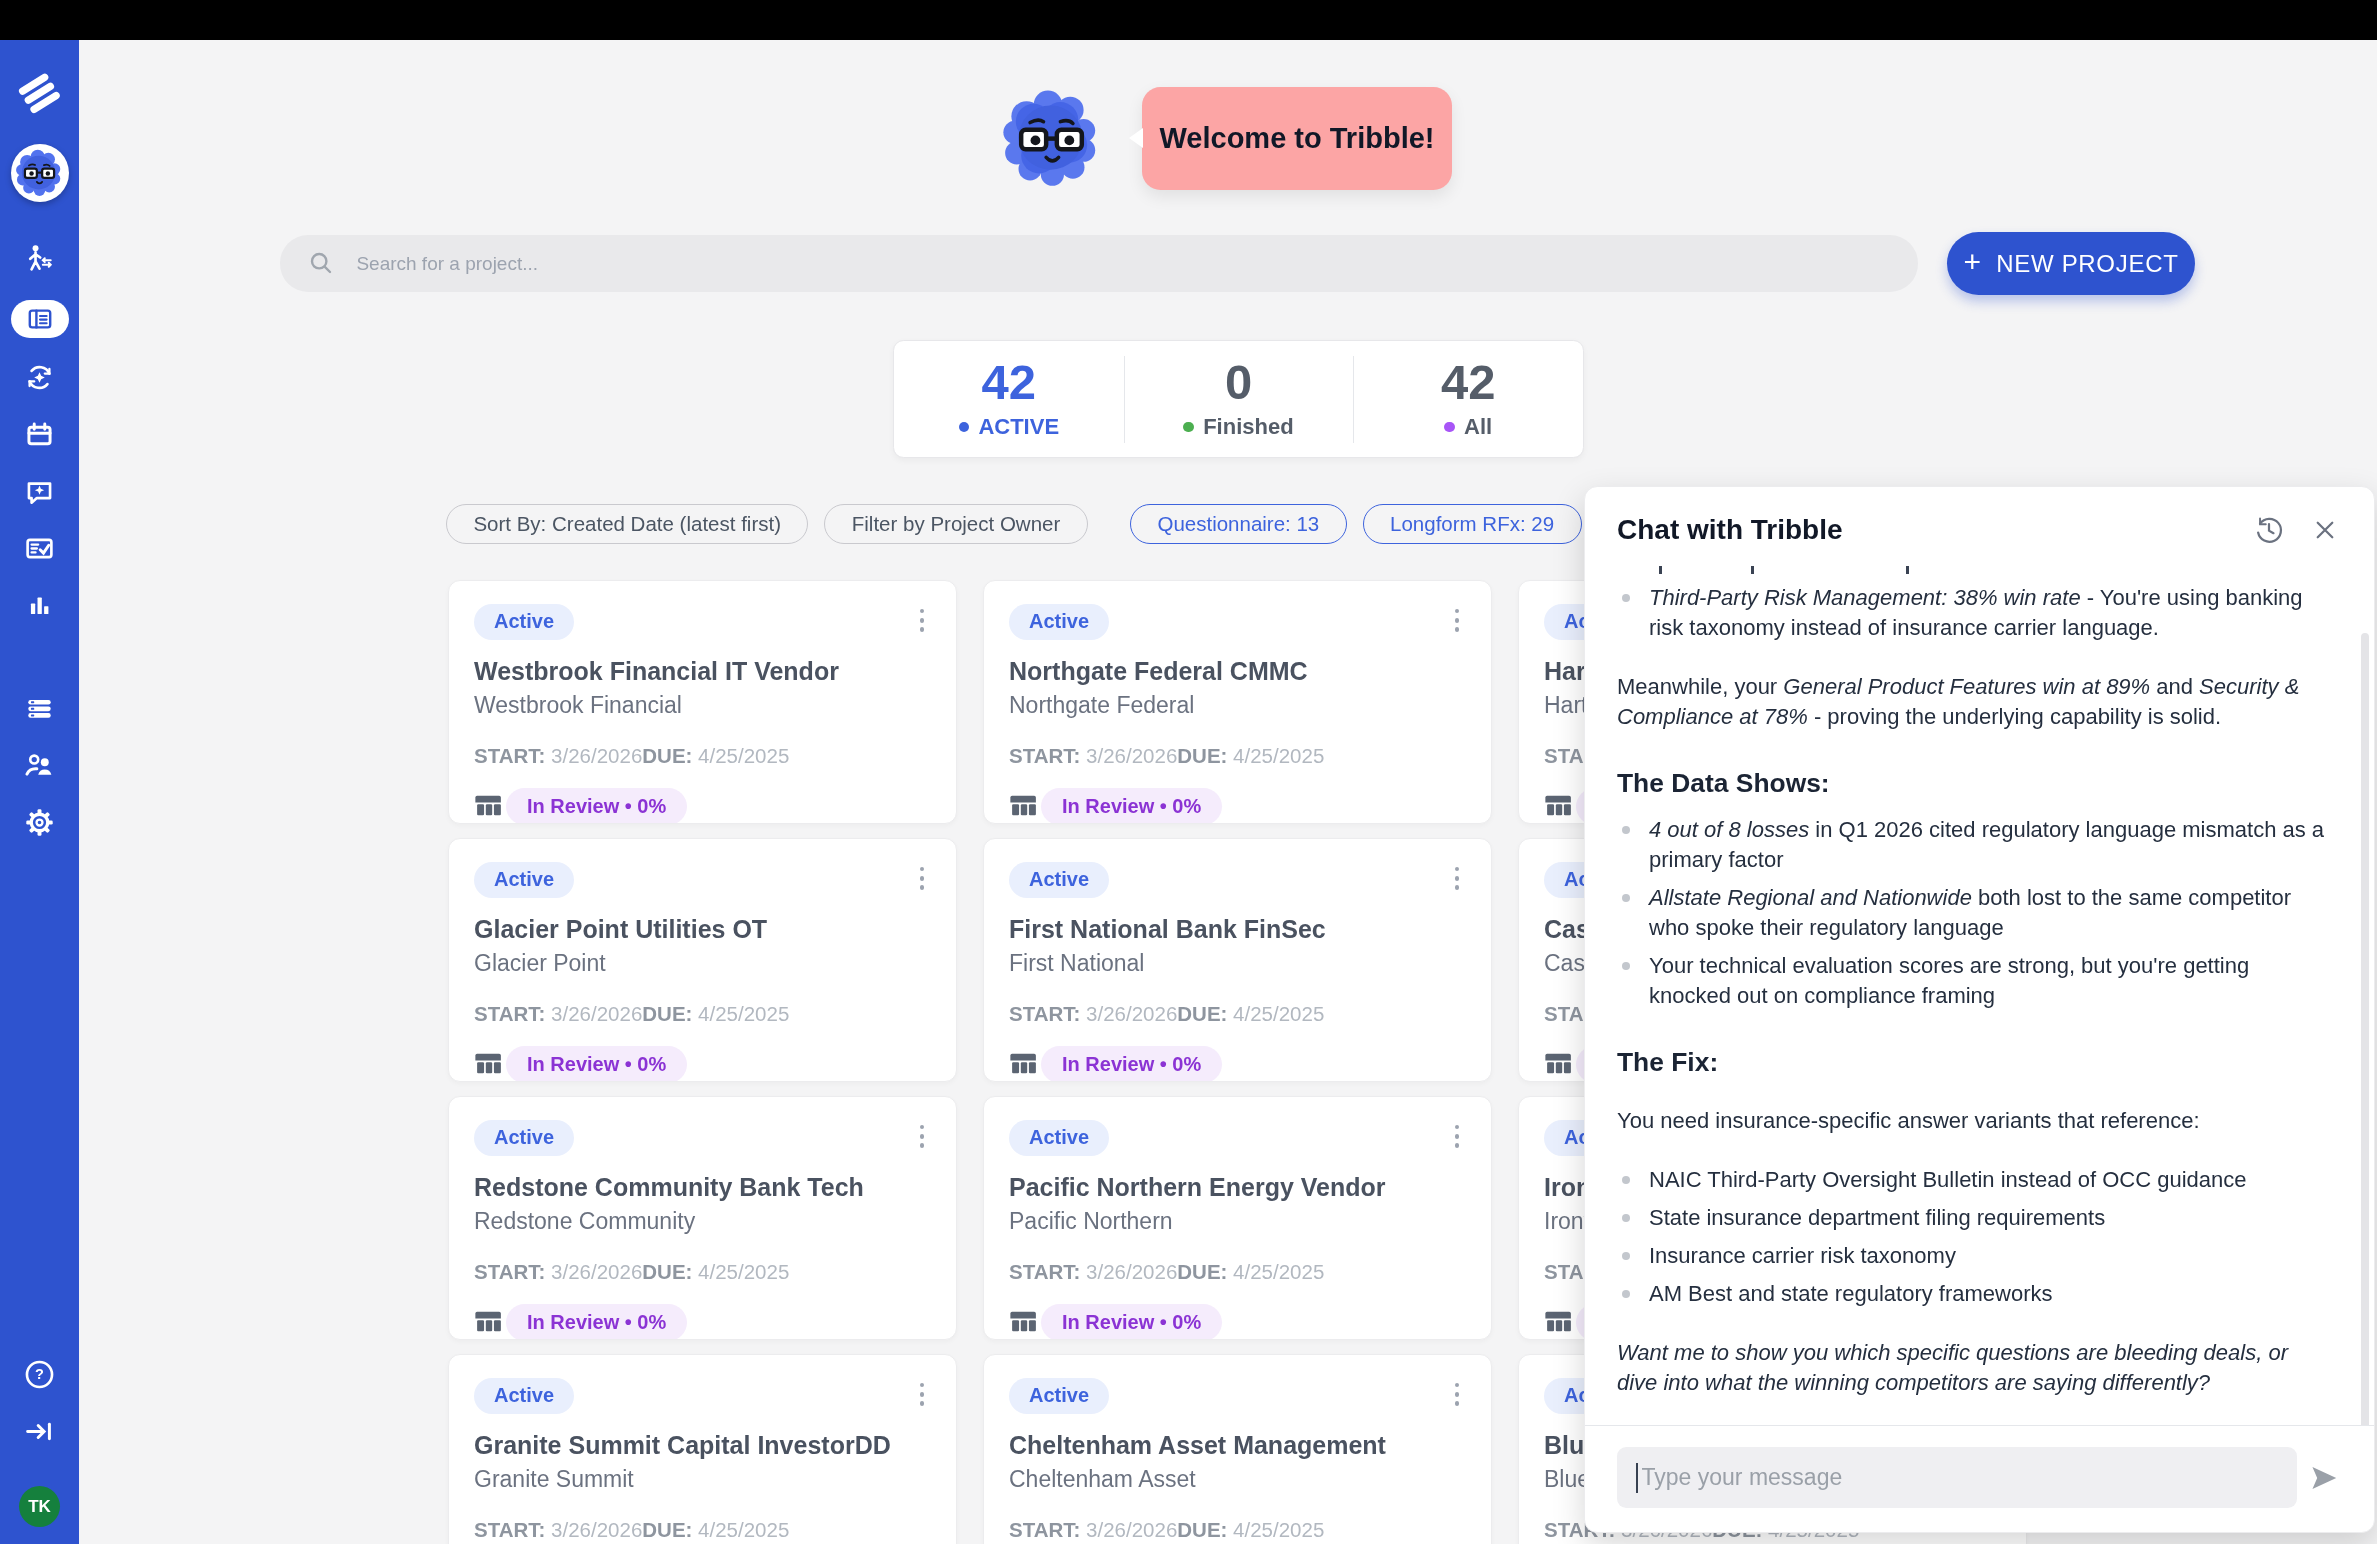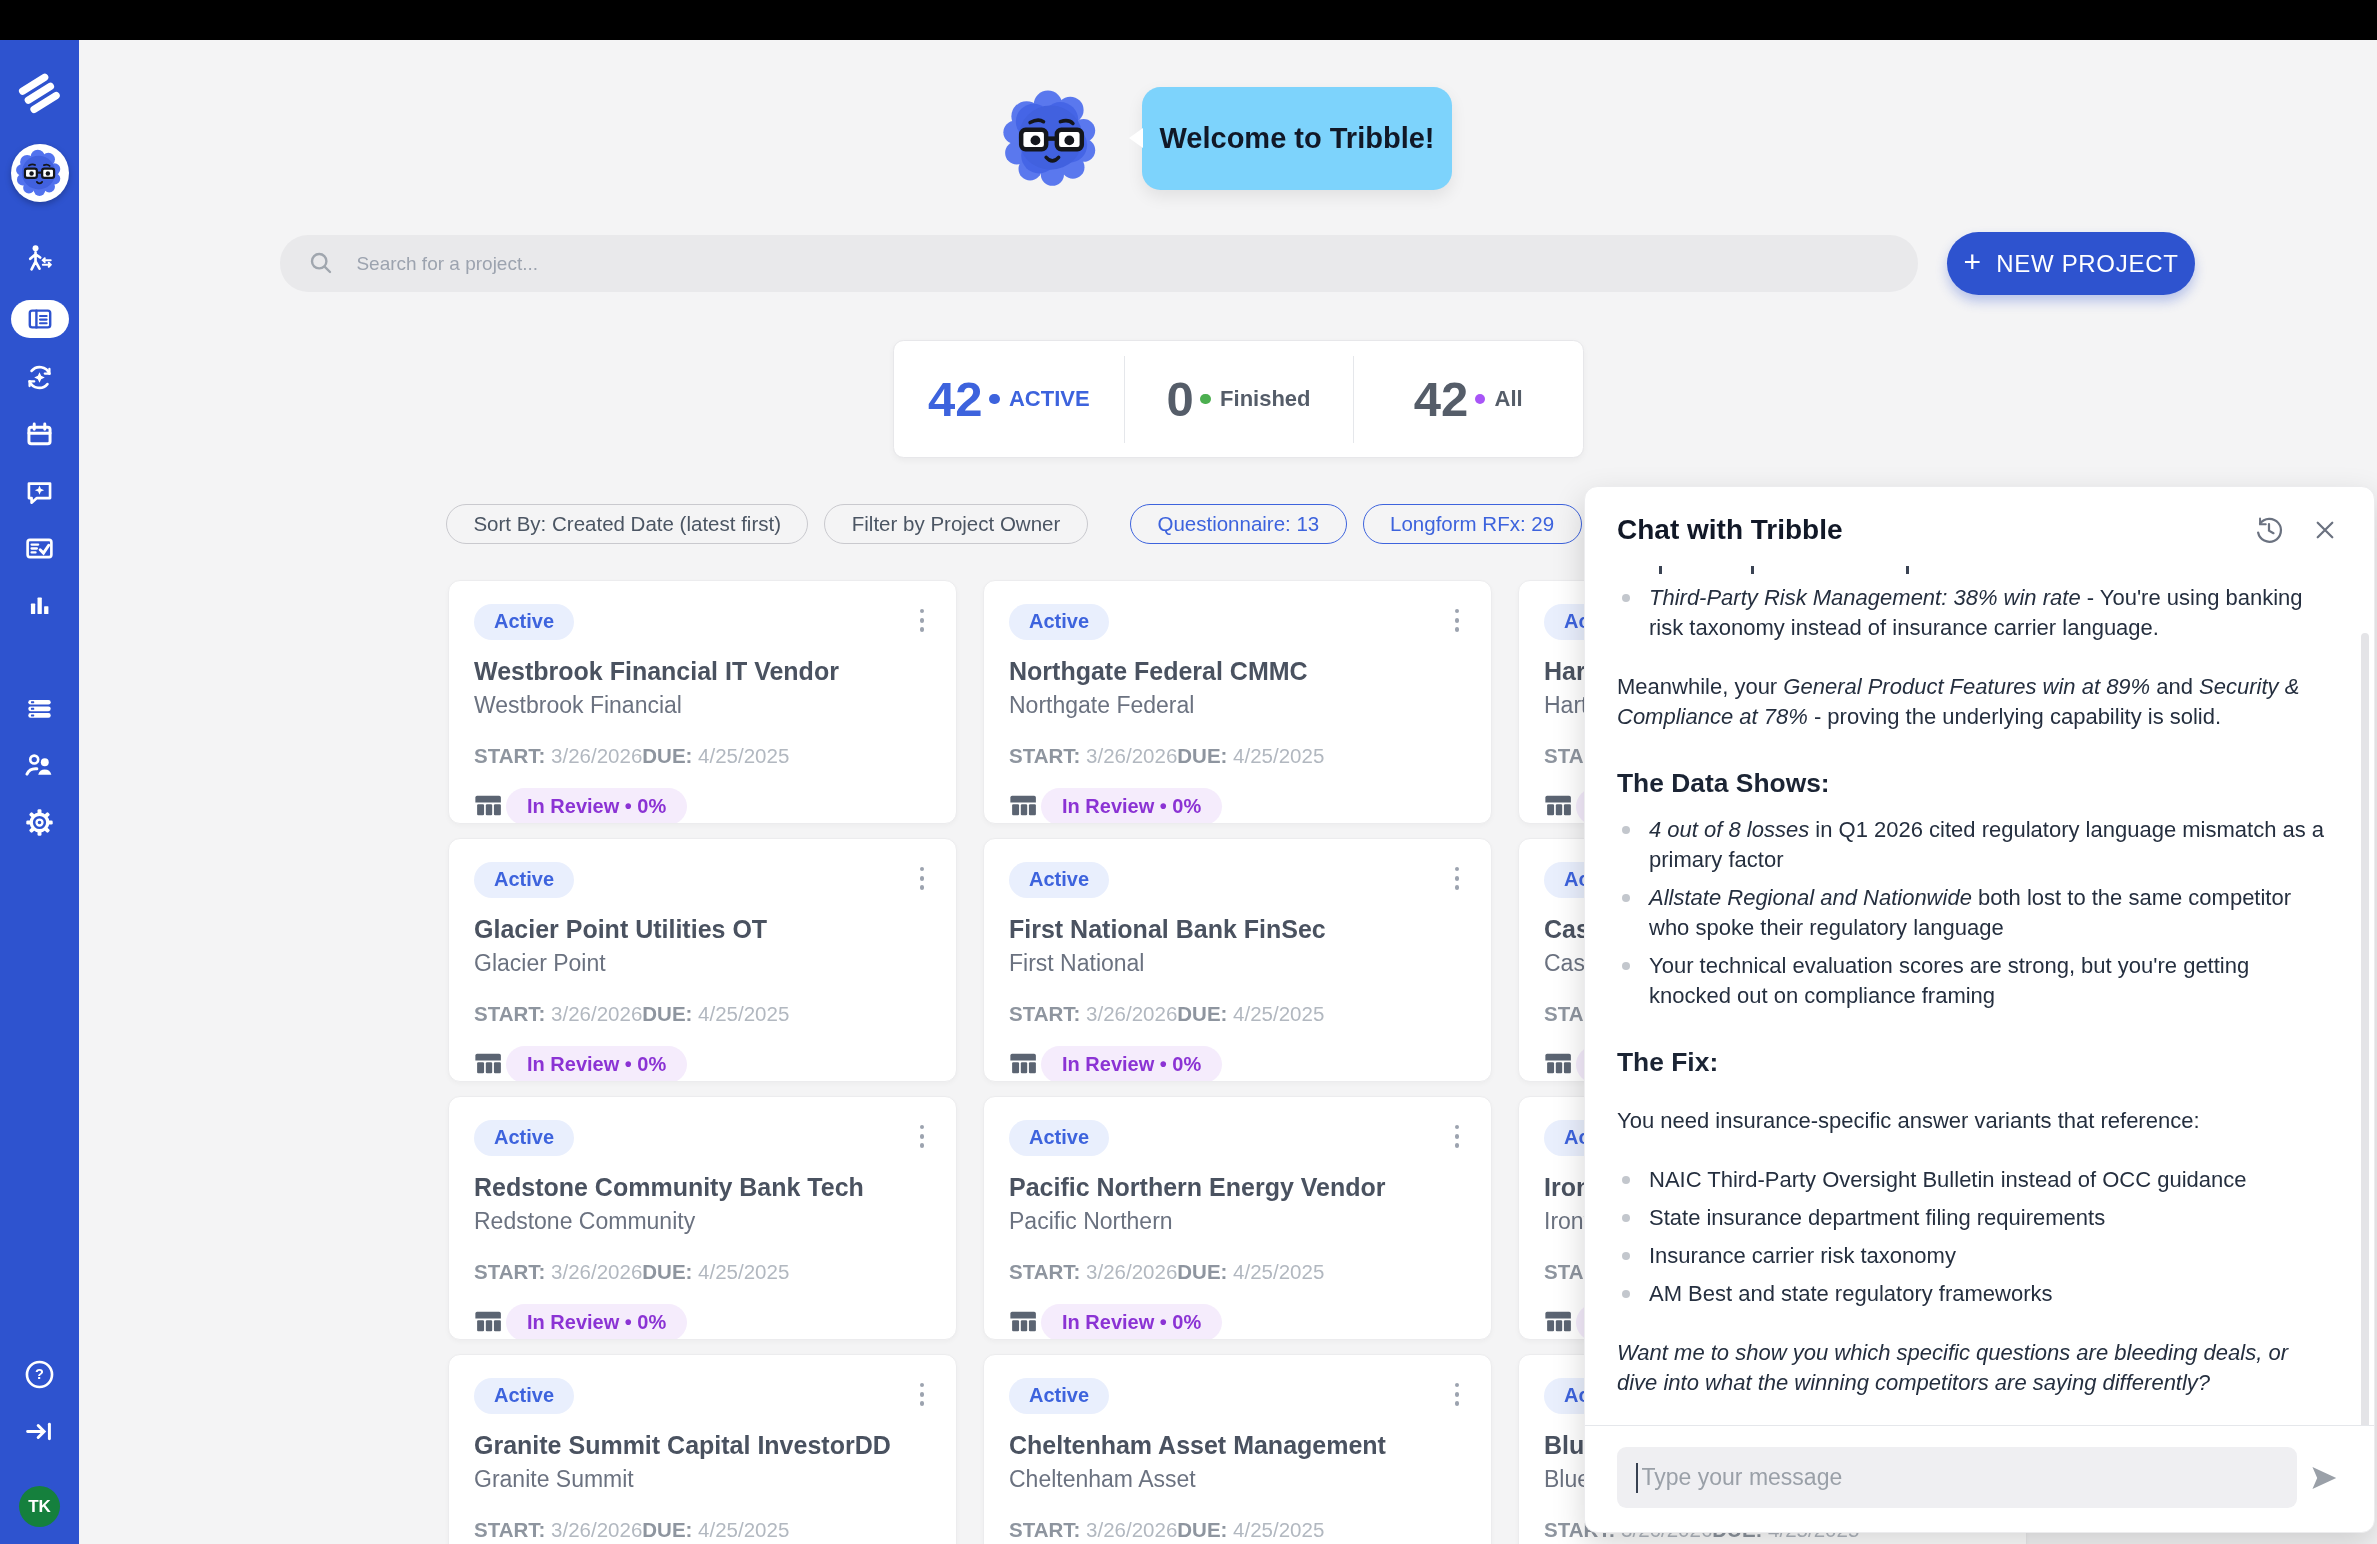--- a/index.html
+++ b/index.html
@@ -19,38 +19,38 @@
   .sb-spacer { height:46px; }
   .sb-bottom { margin-top:auto; display:flex; flex-direction:column; align-items:center; }
   .sb-user { width:41px; height:41px; border-radius:50%; background:#15803d; color:#fff; font-size:17px; font-weight:bold;
              display:flex; align-items:center; justify-content:center; margin-top:14.5px; }
 
   
   .main { position:absolute; left:79px; top:40px; right:0; bottom:0; background:#f4f4f5; }
 
   .welcome-row { position:absolute; left:919px; top:46px; display:flex; align-items:flex-start; }
   .mascot { width:107px; height:107px; }
-  .bubble { position:relative; margin-left:37px; margin-top:1.3px; width:310px; height:103px; background:#7dd3fc; border-radius:18.5px;
+  .bubble { position:relative; margin-left:37px; margin-top:1.3px; width:310px; height:103px; background:#fca5a5; border-radius:18.5px;
             box-shadow:0 6.6px 16px rgba(0,0,0,.08); display:flex; align-items:center; justify-content:center; }
   .bubble::before { content:""; position:absolute; left:-13.2px; top:41px; width:0; height:0;
                     border-top:10.6px solid transparent; border-bottom:10.6px solid transparent; border-right:14.5px solid #fff; }
   .bubble-text { font-size:29px; font-weight:bold; color:#111827; }
 
   .search-bar { position:absolute; left:201px; top:195px; width:1638px; height:57px; background:#e9e9eb; border-radius:28px;
                 display:flex; align-items:center; padding:0 26.4px; }
   .search-bar svg { flex:0 0 auto; }
   .search-ph { margin-left:20px; font-size:19px; color:#9ca3af; }
   .new-project-btn { position:absolute; left:1868px; top:192px; width:248px; height:63px; border-radius:32px; background:#2e53cf;
                      color:#fff; display:flex; align-items:center; justify-content:center; font-size:24px; letter-spacing:0.7px;
                      box-shadow:0 6.6px 12px rgba(46,83,207,.3); border:none; cursor:pointer; }
   .new-project-btn .plus { font-size:30px; font-weight:300; margin-right:14.5px; margin-top:-2.6px; }
 
   .stats-card { position:absolute; left:814px; top:300px; width:691px; height:118px; background:#fff; border:0.7px solid #e7e7ea;
                 border-radius:10.6px; box-shadow:0 2.6px 6.6px rgba(0,0,0,.04); display:flex; }
-  .stat { flex:1; display:flex; flex-direction:row; align-items:center; justify-content:center; gap:6.6px; position:relative; }
+  .stat { flex:1; display:flex; flex-direction:column; align-items:center; justify-content:center; gap:6.6px; position:relative; }
   .stat + .stat::before { content:""; position:absolute; left:0; top:14.5px; bottom:14.5px; width:0.7px; background:#e5e7eb; }
   .stat-num { font-size:49px; font-weight:bold; color:#555d69; line-height:1; }
   .stat-label { font-size:22px; font-weight:bold; color:#555d69; display:flex; align-items:center; gap:9.2px; }
   .stat.is-active .stat-num, .stat.is-active .stat-label { color:#3d63dd; }
   .stat-dot { width:10.6px; height:10.6px; border-radius:50%; display:inline-block; }
 
   .chips-row { position:absolute; left:367px; top:464px; display:flex; align-items:center; }
   .chip { height:40px; border-radius:20px; border:1.3px solid #c9c9ce; color:#4b5563; font-size:20.5px;
           display:flex; align-items:center; padding:0 26.4px; margin-right:16px; background:transparent; cursor:pointer; }
   .chip.blue { border-color:#3d63dd; color:#3d63dd; }

